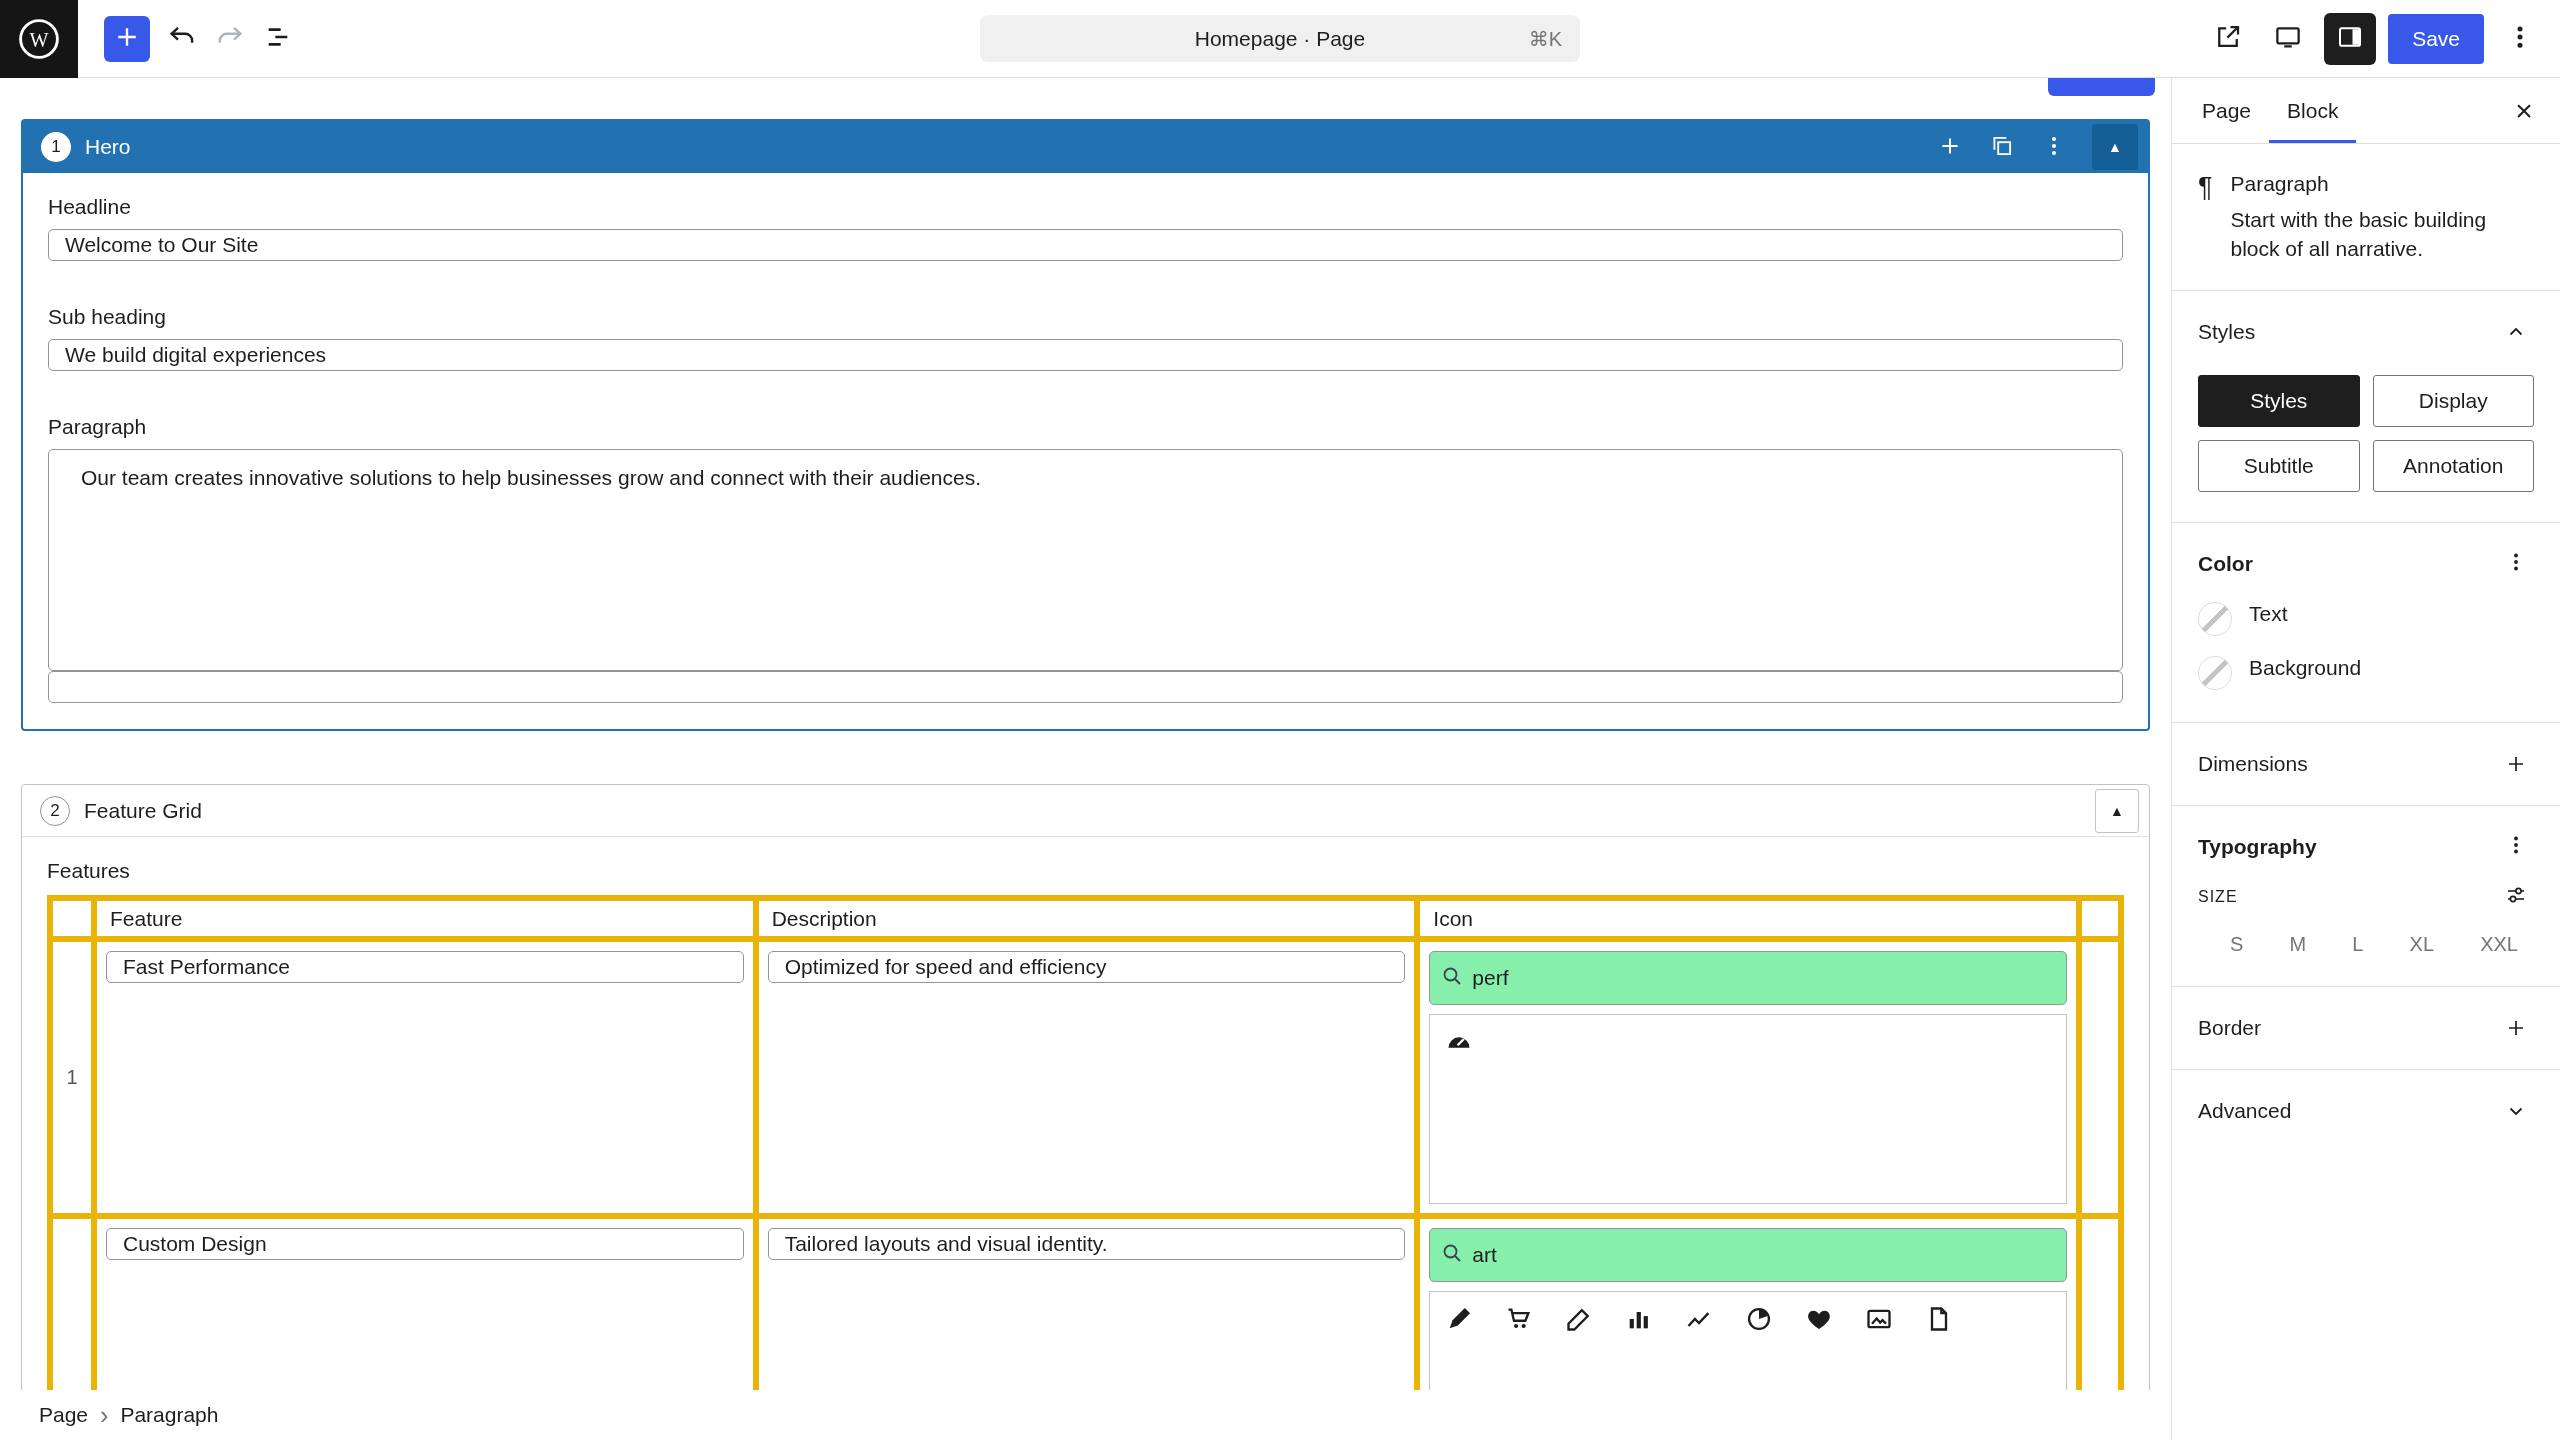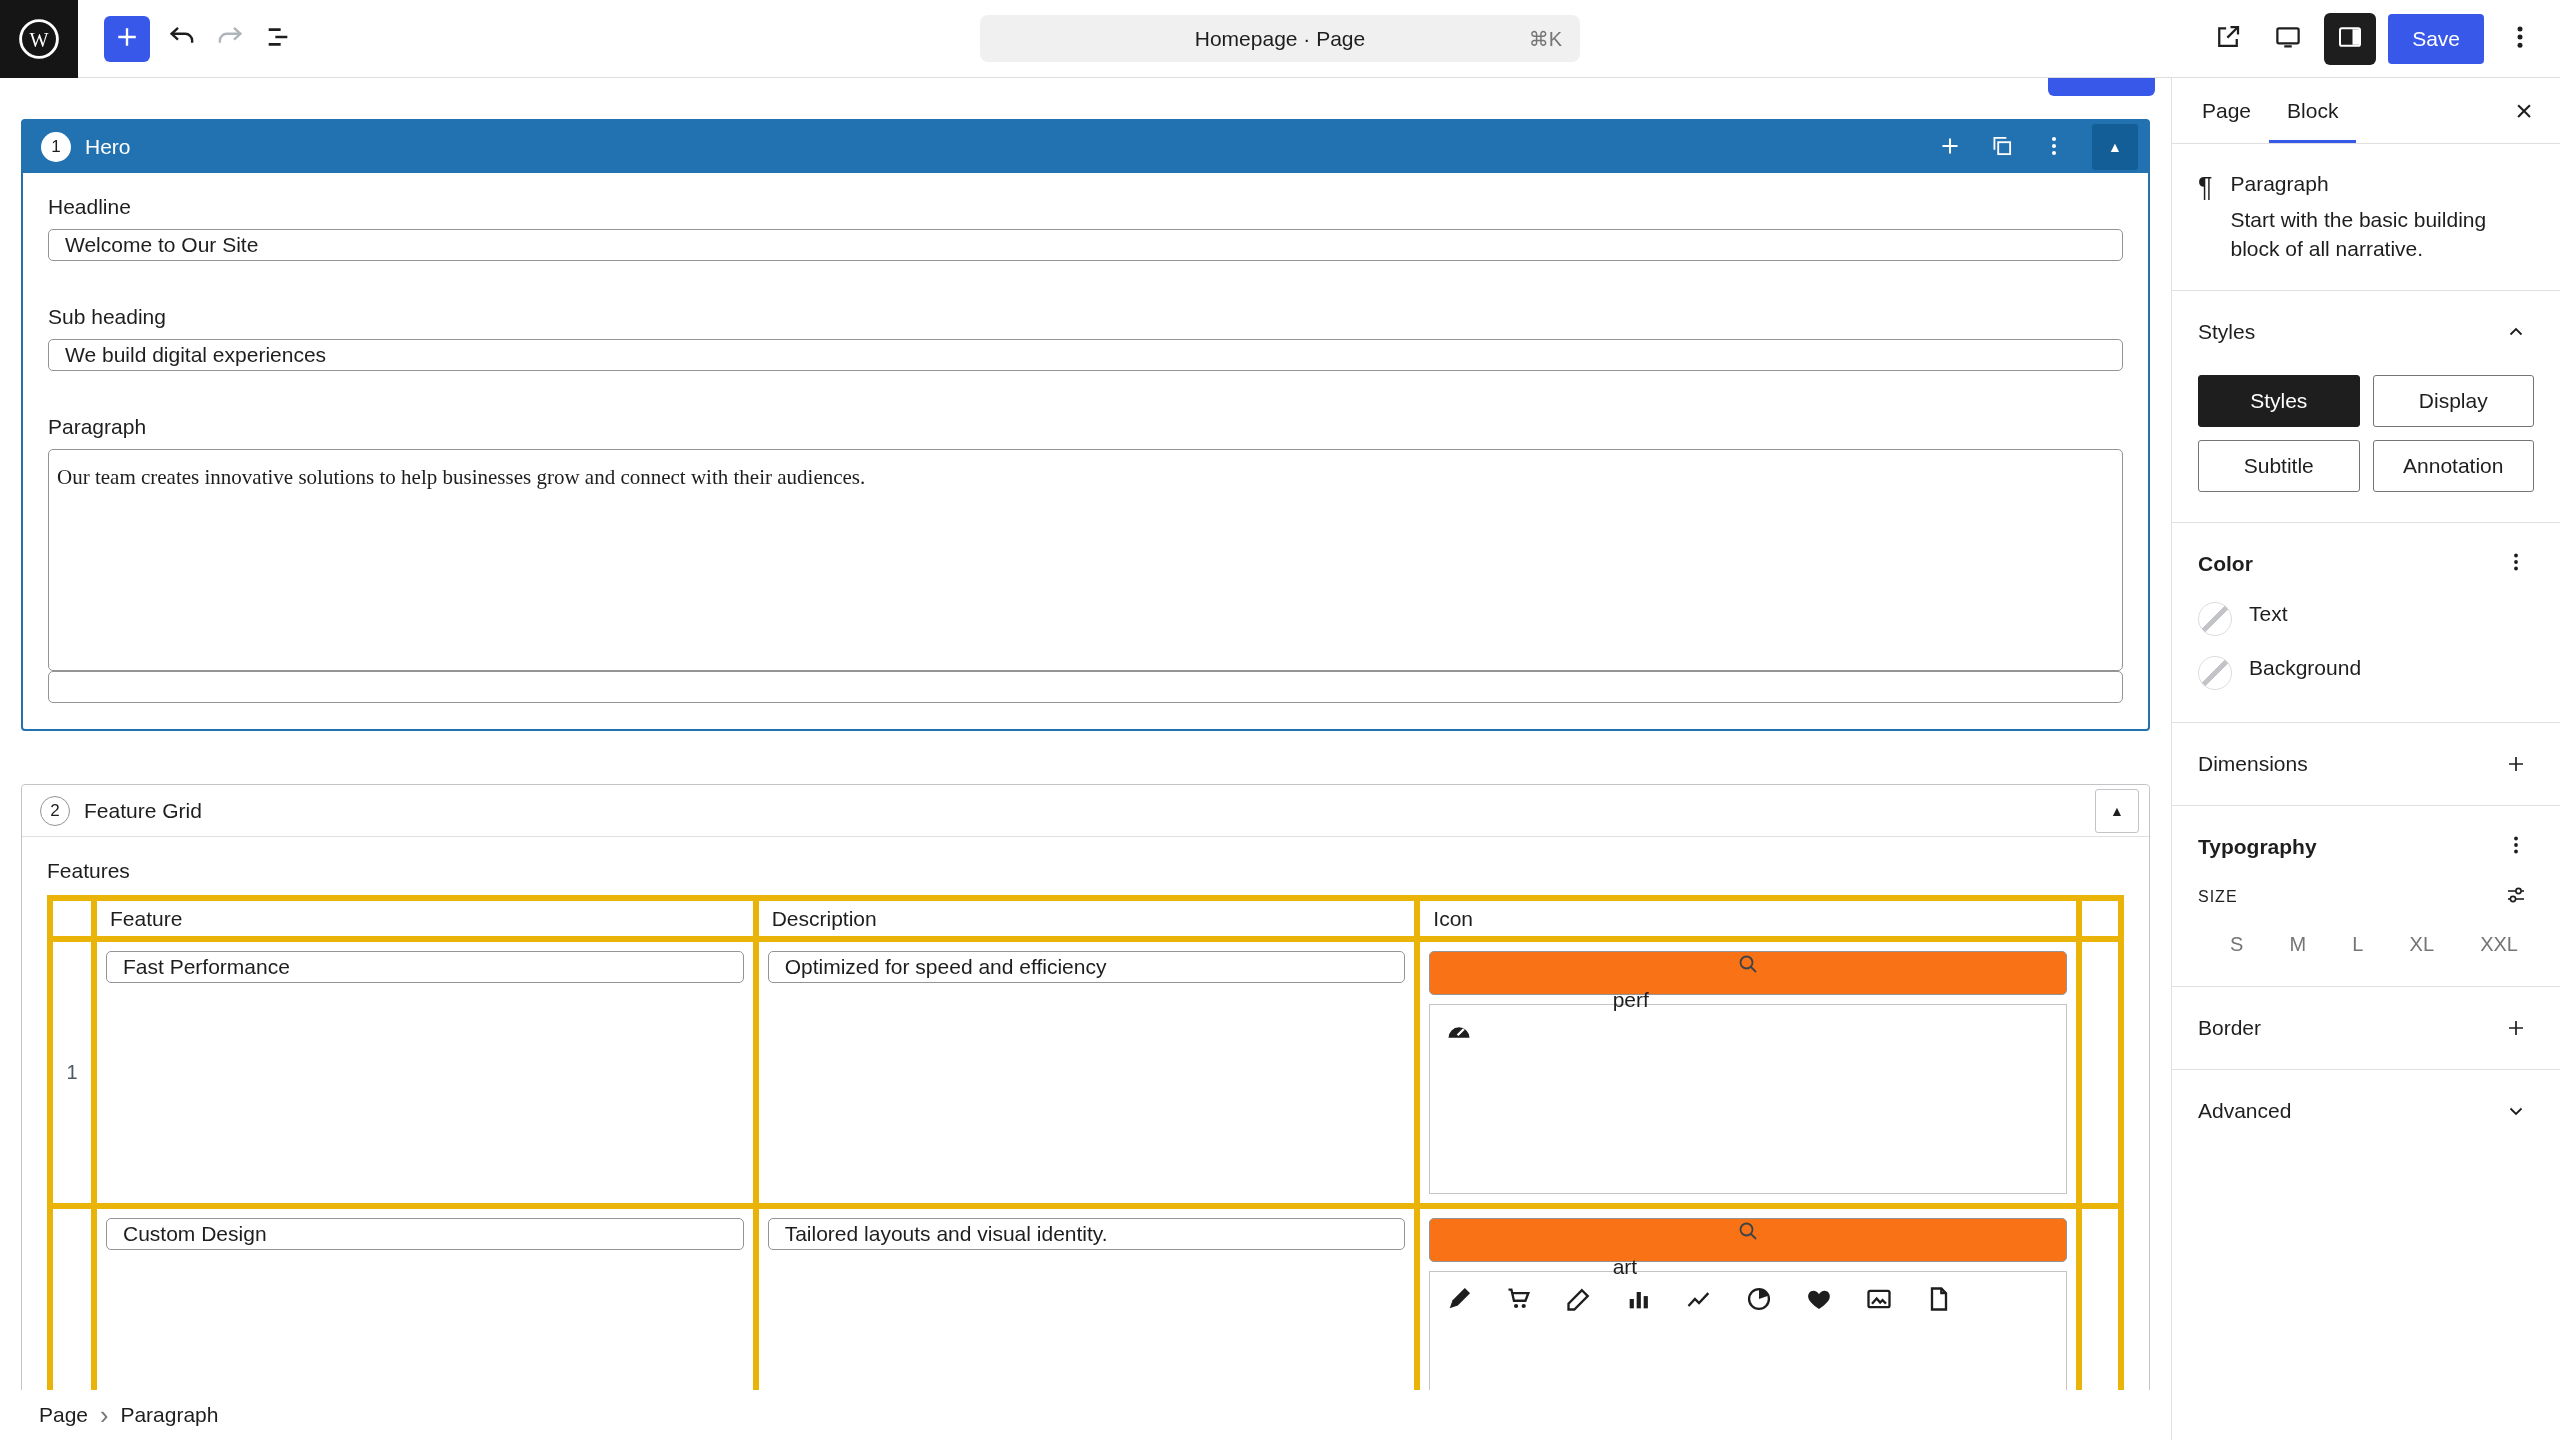--- a/index.html
+++ b/index.html
@@ -51,32 +51,32 @@
   .hero-collapse { width:46px; height:46px; background:#135e96; color:#fff; border-radius:3px; font-size:14px; margin-left:6px; }
   .feature-collapse { width:44px; height:44px; background:#fff; border:1px solid #c3c4c7;
     border-radius:3px; color:#1e1e1e; font-size:14px; margin-left:6px; }
 
   .block-body { padding:22px 25px 26px; }
   .field-label { font-size:21px; margin:44px 0 10px; }
   .field-label.first { margin-top:0; }
   .text-input { width:100%; height:32px; border:1px solid #949494; border-radius:5px;
     font-size:21px; padding:0 16px; font-family:inherit; color:#1e1e1e; background:#fff; }
   .textarea { width:100%; height:222px; border:1px solid #949494; border-radius:5px;
-    font-size:21px; padding:12px 8px; font-family:Liberation Serif, serif; color:#1e1e1e; resize:none; line-height:1.5; display:block; }
+    font-size:21px; padding:12px 32px; font-family:Liberation Sans, sans-serif; color:#1e1e1e; resize:none; line-height:1.5; display:block; }
 
   
   table.features { width:100%; border-collapse:collapse; margin-top:12px; table-layout:fixed; }
   .features th, .features td { border:6px solid #eab308; }
   .features th { height:41px; font-weight:400; text-align:left; padding:0 13px; font-size:21px; vertical-align:middle; background:#fff; }
   .features td { vertical-align:top; padding:9px; }
   td.num-cell { vertical-align:middle; text-align:center; font-size:20px; color:#50575e; padding:0; }
   .row-a { height:261px; }
   .row-b { height:420px; }
-  .icon-search { display:flex; align-items:center; height:44px; border:1px solid #949494;
-    border-radius:5px; background:#f97316; padding:0 10px; gap:8px;flex-direction:column; }
+  .icon-search { display:flex; align-items:center; height:54px; border:1px solid #949494;
+    border-radius:5px; background:#86efac; padding:0 10px; gap:8px; }
   .icon-search input { border:none; outline:none; font-size:21px; flex:1; min-width:0;
     font-family:inherit; color:#1e1e1e; background:transparent; }
   .icon-results { margin-top:9px; border:1px solid #c3c4c7; background:#fff; height:190px;
     padding:10px 12px; display:flex; gap:26px; align-items:flex-start; flex-wrap:wrap; }
   .row-b .icon-results { height:330px; }
   .result-icon { width:34px; height:34px; display:flex; align-items:center; justify-content:center; background:transparent; border:none; }
 
   
   .breadcrumb-bar { position:absolute; left:0; right:0; bottom:0; height:50px; background:#fff;
     display:flex; align-items:center; gap:12px; padding:0 39px; font-size:21px; z-index:10; }

